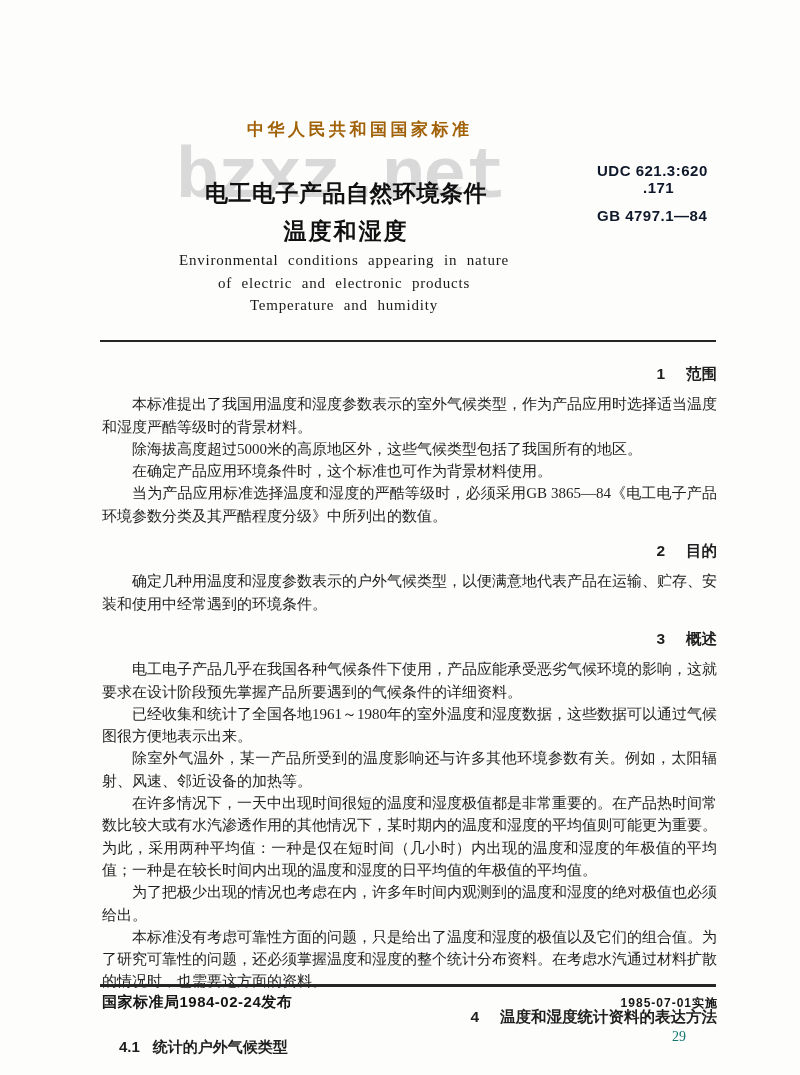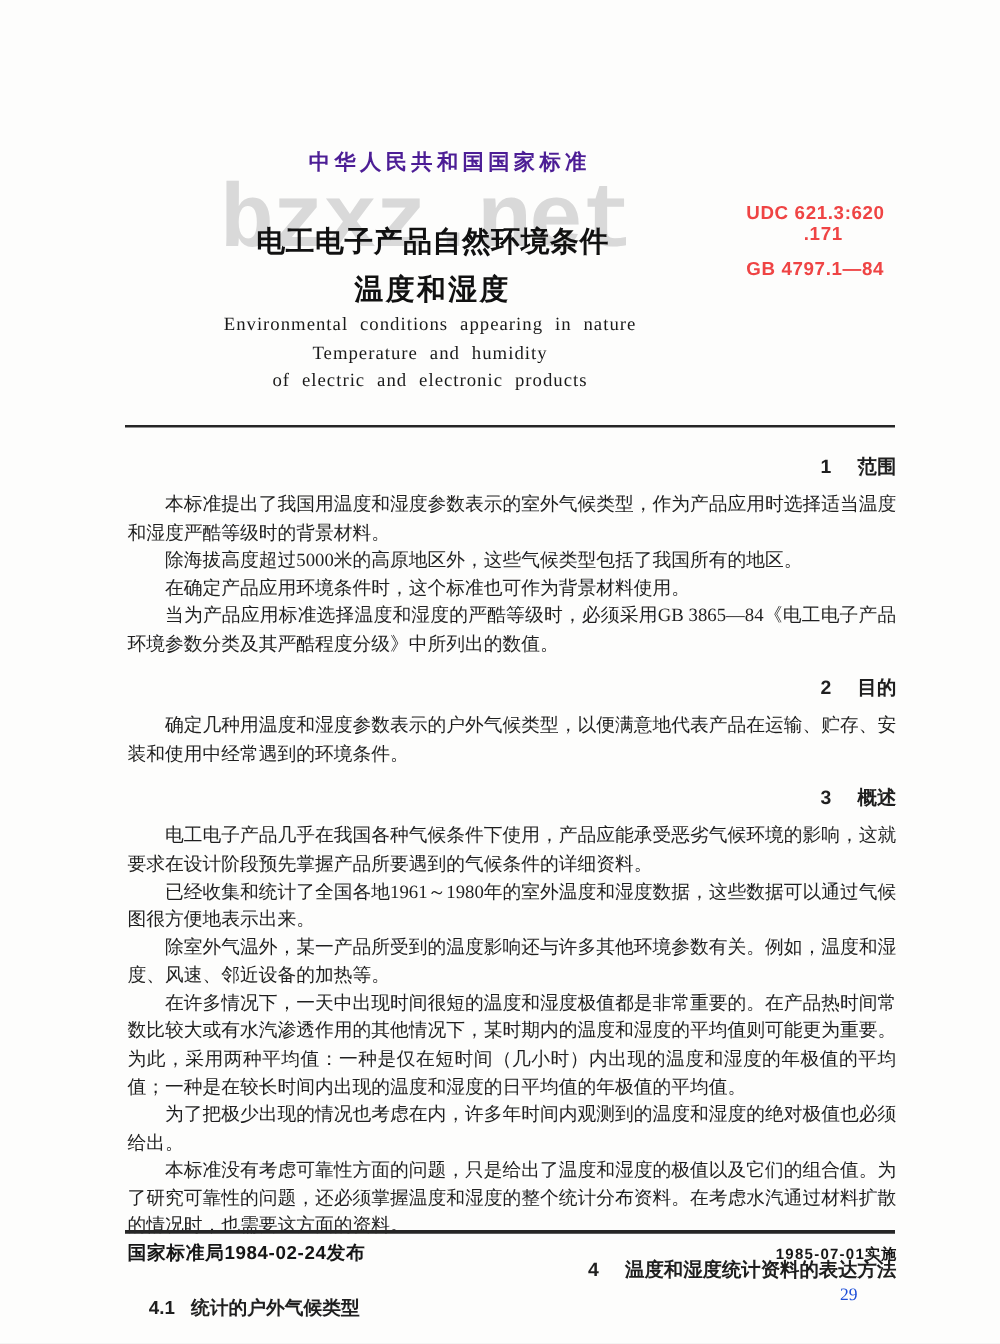--- a/index.html
+++ b/index.html
@@ -10,33 +10,33 @@
   }
   .watermark {
     position:absolute; left:176px; top:138px; z-index:0;
     font-family:Liberation Mono, monospace; font-weight:bold;
     font-size:72px; line-height:80px; letter-spacing:-2px;
     color:#d9d9d9; user-select:none;
   }
   .national-label {
     position:absolute; left:247px; top:118px; z-index:1;
     font-family:"Liberation Sans", sans-serif; font-weight:bold;
-    font-size:17px; letter-spacing:3.5px; color:#4c1d95;
+    font-size:17px; letter-spacing:3.5px; color:#a16207;
   }
   .title-block {
     position:absolute; left:203px; top:178px; width:286px; z-index:1;
     text-align:center; font-family:"Liberation Sans", sans-serif;
     font-weight:bold; color:#111;
   }
   .title-l1 { font-size:23px; letter-spacing:0.5px; }
   .title-l2 { font-size:23px; letter-spacing:2px; margin-top:7px; }
   .udc-block {
     position:absolute; left:597px; top:162px; z-index:1;
     font-family:"Liberation Sans", sans-serif; font-weight:bold;
-    font-size:15px; letter-spacing:0.5px; color:#ef4444;
+    font-size:15px; letter-spacing:0.5px; color:#0f172a;
   }
   .udc-2 { padding-left:46px; }
   .std-no { margin-top:11px; letter-spacing:0.5px; }
   .english-title {
     position:absolute; left:98px; top:249px; width:492px; z-index:1;
     text-align:center; font-weight:normal; font-size:15px;
     line-height:22.5px; letter-spacing:0.8px; word-spacing:5px;
     color:#1a1a1a; font-family:"Liberation Serif", serif;
   }
   .rule { position:absolute; left:100px; width:616px; background:#262626; z-index:1; }
@@ -60,21 +60,21 @@
   .sub-head .num { margin-right:13px; }
   .footer {
     position:absolute; left:102px; top:993px; width:616px; z-index:1;
     display:flex; justify-content:space-between; align-items:baseline;
     font-family:"Liberation Sans", sans-serif; font-weight:bold; color:#161616;
   }
   .footer .issued { font-size:15px; letter-spacing:0.5px; }
   .footer .implemented { font-size:12px; letter-spacing:1px; }
   .page-number {
     position:absolute; left:672px; top:1029px; z-index:1;
-    font-size:14px; color:#1d4ed8;
+    font-size:14px; color:#0f766e;
   }
 </style>
 </head>
 <body>
 
 <div class="page">
 
   <div class="watermark">bzxz.net</div>
 
   <div class="national-label">中华人民共和国国家标准</div>
@@ -85,22 +85,22 @@
   </div>
 
   <div class="udc-block">
     <div class="udc-1">UDC 621.3:620</div>
     <div class="udc-2">.171</div>
     <div class="std-no">GB 4797.1—84</div>
   </div>
 
   <div class="english-title">
     <div>Environmental conditions appearing in nature</div>
+    <div>of electric and electronic products</div>
     <div>Temperature and humidity</div>
-    <div>of electric and electronic products</div>
   </div>
 
   <div class="rule rule-top"></div>
 
   <div class="content">
 
     <div class="sec-head first">
       <span class="num">1</span><span>范围</span>
     </div>
     <p>本标准提出了我国用温度和湿度参数表示的室外气候类型，作为产品应用时选择适当温度和湿度严酷等级时的背景材料。</p>
@@ -111,21 +111,21 @@
     <div class="sec-head">
       <span class="num">2</span><span>目的</span>
     </div>
     <p>确定几种用温度和湿度参数表示的户外气候类型，以便满意地代表产品在运输、贮存、安装和使用中经常遇到的环境条件。</p>
 
     <div class="sec-head">
       <span class="num">3</span><span>概述</span>
     </div>
     <p>电工电子产品几乎在我国各种气候条件下使用，产品应能承受恶劣气候环境的影响，这就要求在设计阶段预先掌握产品所要遇到的气候条件的详细资料。</p>
     <p>已经收集和统计了全国各地1961～1980年的室外温度和湿度数据，这些数据可以通过气候图很方便地表示出来。</p>
-    <p>除室外气温外，某一产品所受到的温度影响还与许多其他环境参数有关。例如，温度和湿度、风速、邻近设备的加热等。</p>
+    <p>除室外气温外，某一产品所受到的温度影响还与许多其他环境参数有关。例如，太阳辐射、风速、邻近设备的加热等。</p>
     <p>在许多情况下，一天中出现时间很短的温度和湿度极值都是非常重要的。在产品热时间常数比较大或有水汽渗透作用的其他情况下，某时期内的温度和湿度的平均值则可能更为重要。为此，采用两种平均值：一种是仅在短时间（几小时）内出现的温度和湿度的年极值的平均值；一种是在较长时间内出现的温度和湿度的日平均值的年极值的平均值。</p>
     <p>为了把极少出现的情况也考虑在内，许多年时间内观测到的温度和湿度的绝对极值也必须给出。</p>
     <p>本标准没有考虑可靠性方面的问题，只是给出了温度和湿度的极值以及它们的组合值。为了研究可靠性的问题，还必须掌握温度和湿度的整个统计分布资料。在考虑水汽通过材料扩散的情况时，也需要这方面的资料。</p>
 
     <div class="sec-head">
       <span class="num">4</span><span>温度和湿度统计资料的表达方法</span>
     </div>
     <div class="sub-head">
       <span class="num">4.1</span><span>统计的户外气候类型</span>
     </div>

